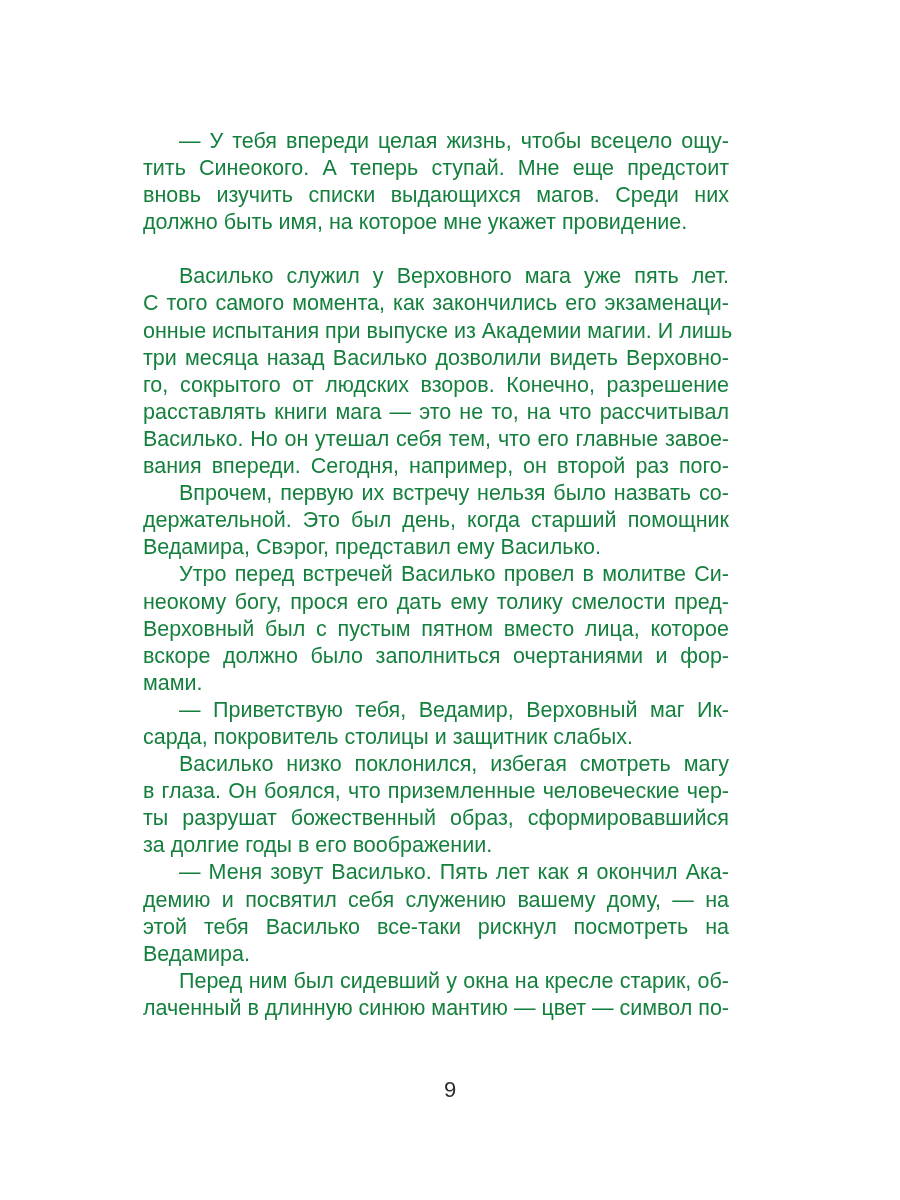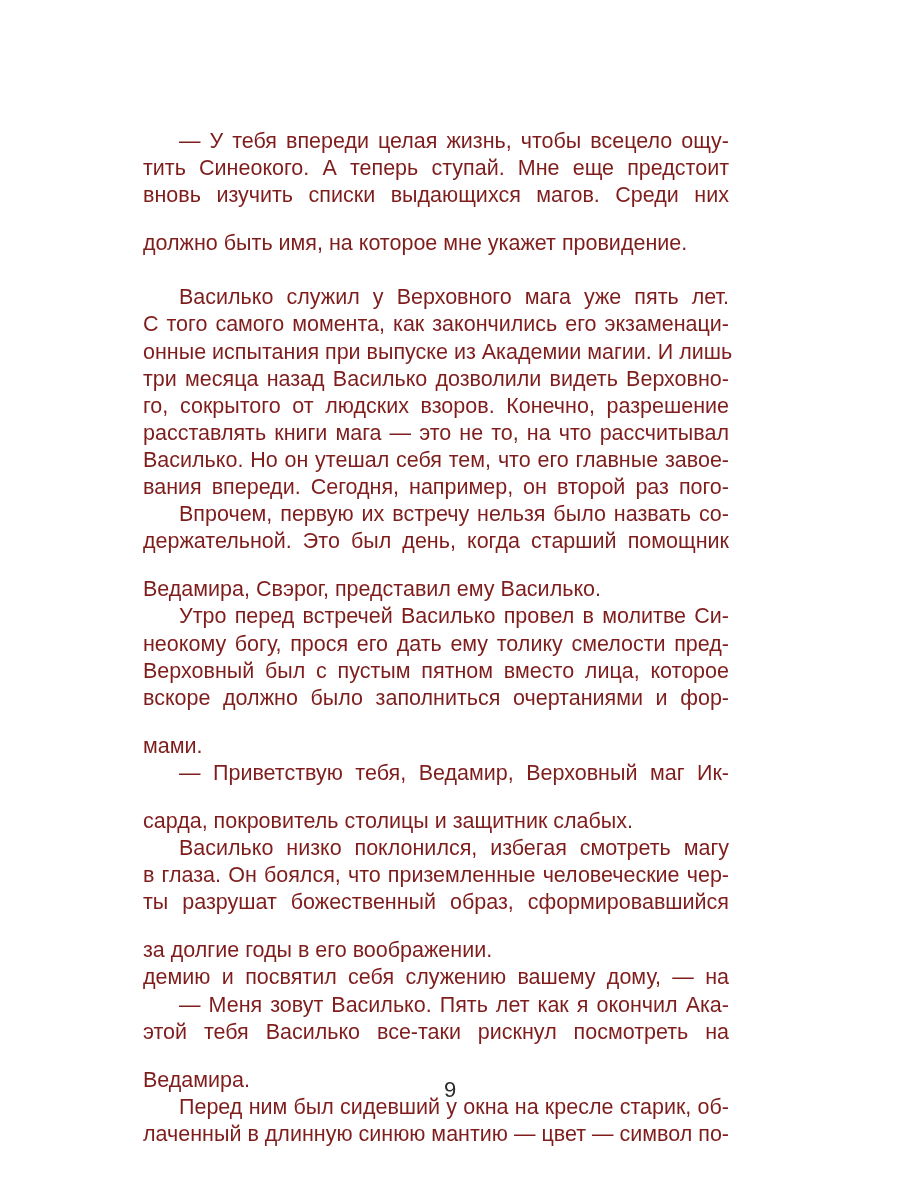--- a/index.html
+++ b/index.html
@@ -1,23 +1,23 @@
 <!DOCTYPE html>
 <html><head>
 <meta charset="utf-8">
 <style>
   html, body { margin: 0; padding: 0; background: #ffffff; }
   body { width: 900px; height: 1200px; position: relative; overflow: hidden; }
   .page {
     position: absolute; left: 143px; top: 128px; width: 586px;
     font-family: "Liberation Sans", sans-serif;
-    font-size: 21.5px; line-height: 27.1px; color: #7f1d1d;
+    font-size: 21.5px; line-height: 27.1px; color: #15803d;
   }
   .line { display: block; white-space: nowrap; text-align: justify; text-align-last: justify; height: 27.1px; }
-  .line.last { text-align-last: left; margin-top: 21px; }
+  .line.last { text-align-last: left; }
   .line.indent { padding-left: 36px; }
   .gap { height: 27px; }
   .page-number {
     position: absolute; left: 0; width: 900px; top: 1077px; text-align: center;
     font-family: "Liberation Sans", sans-serif; font-size: 22px; color: #2a2a2a;
   }
 </style>
 </head>
 <body>
 
@@ -55,22 +55,22 @@
     <span class="line indent">— Приветствую тебя, Ведамир, Верховный маг Ик-</span>
     <span class="line last">сарда, покровитель столицы и защитник слабых.</span>
   </div>
   <div>
     <span class="line indent">Василько низко поклонился, избегая смотреть магу</span>
     <span class="line">в глаза. Он боялся, что приземленные человеческие чер-</span>
     <span class="line">ты разрушат божественный образ, сформировавшийся</span>
     <span class="line last">за долгие годы в его воображении.</span>
   </div>
   <div>
+    <span class="line indent">— Меня зовут Василько. Пять лет как я окончил Ака-</span>
     <span class="line">демию и посвятил себя служению вашему дому, — на</span>
-    <span class="line indent">— Меня зовут Василько. Пять лет как я окончил Ака-</span>
     <span class="line">этой тебя Василько все-таки рискнул посмотреть на</span>
     <span class="line last">Ведамира.</span>
   </div>
   <div>
     <span class="line indent">Перед ним был сидевший у окна на кресле старик, об-</span>
     <span class="line">лаченный в длинную синюю мантию — цвет — символ по-</span>
   </div>
 </div>
 
 <div class="page-number">9</div>

